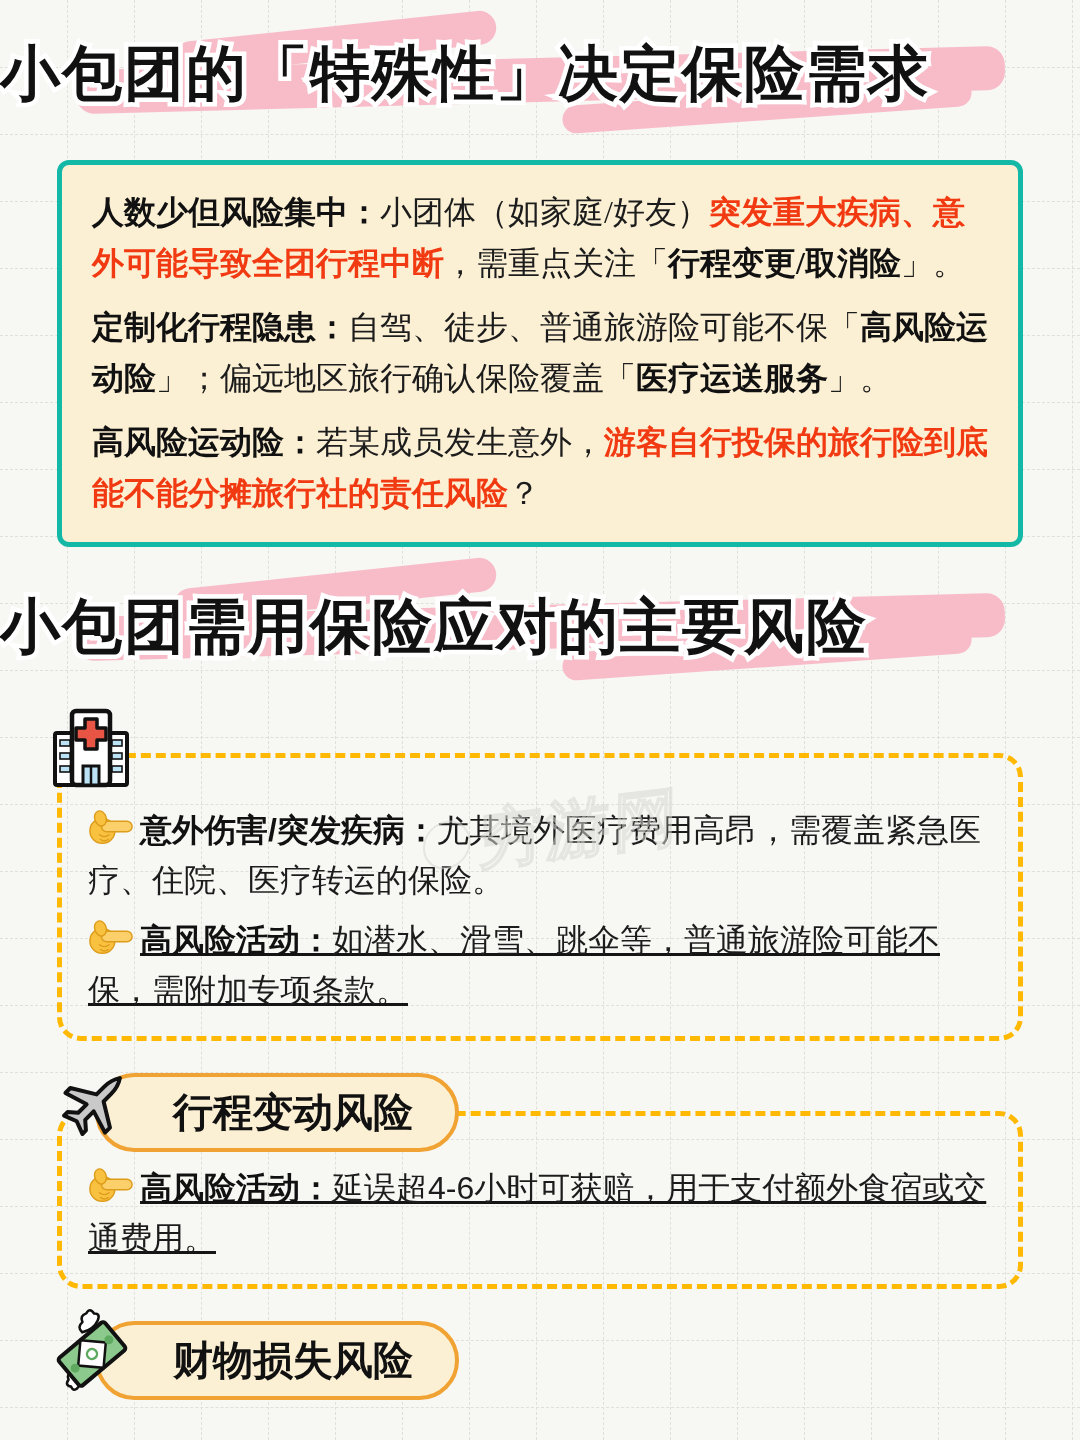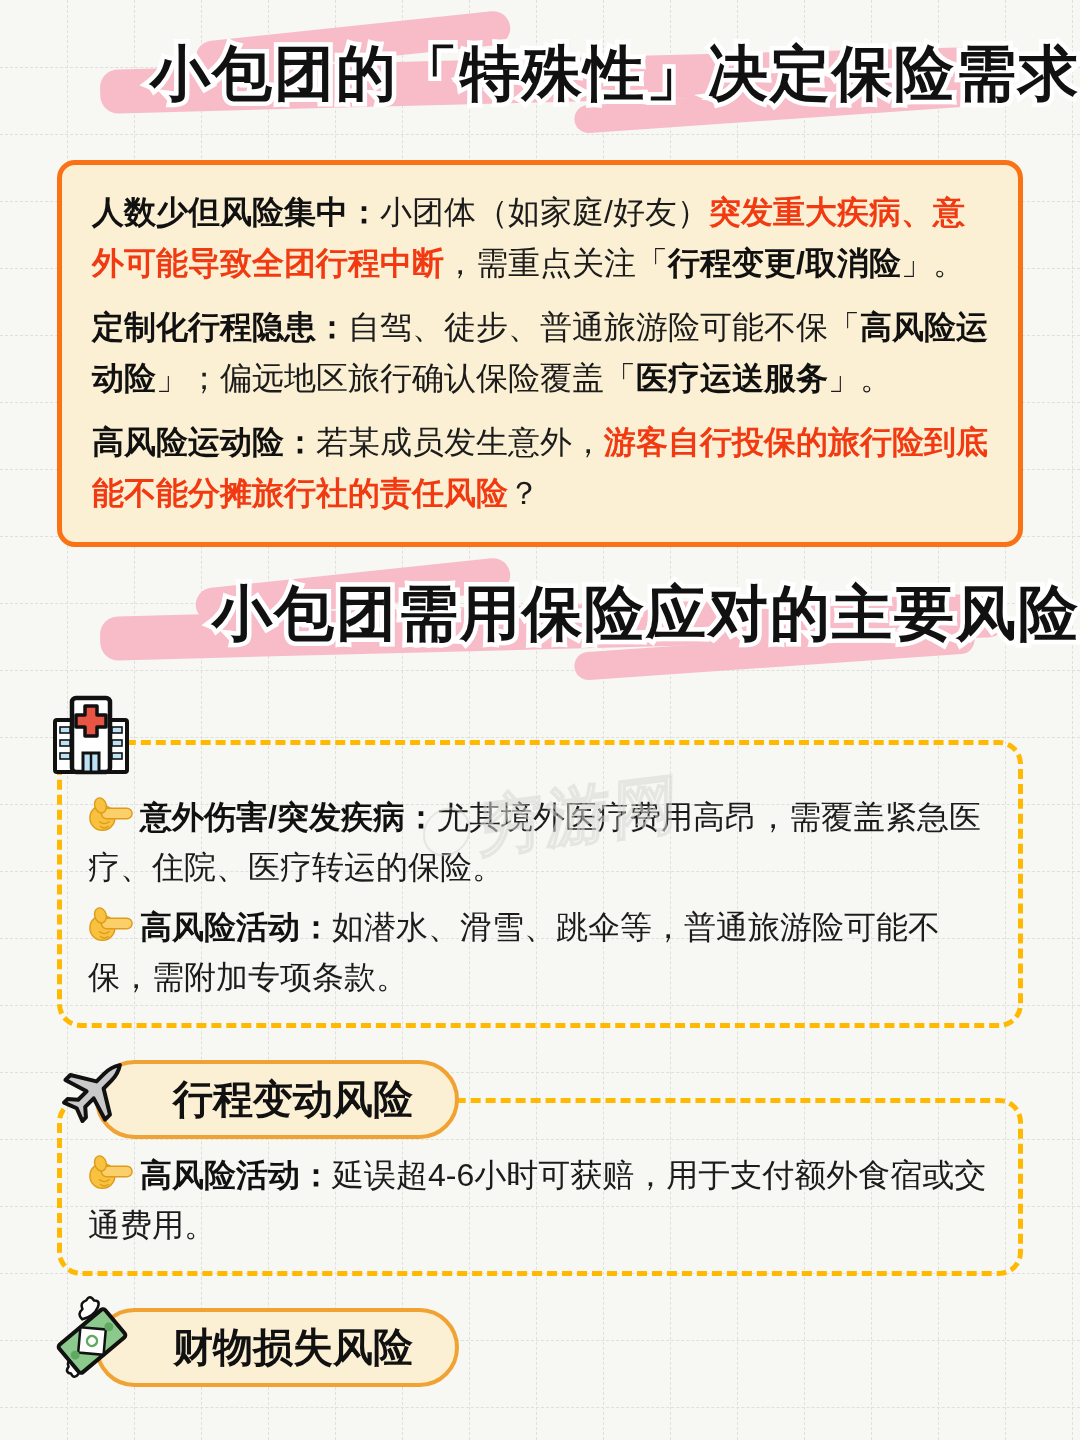--- a/index.html
+++ b/index.html
@@ -10,41 +10,42 @@
     overflow:hidden;
     color:#151515;
   }
   .canvas{position:relative;width:1080px;height:1440px;}
   
   #grid{position:absolute;inset:0;z-index:0;}
   .gl-h{position:absolute;left:0;right:0;border-top:1px dashed #e0e0db;}
   .gl-v{position:absolute;top:0;bottom:0;border-left:1px dashed #e0e0db;}
   .content{position:relative;z-index:1;}
   
-  .title-wrap{position:relative;text-align:right;padding-top:34px;height:104px;margin-left:26px;}
-  .title-wrap.second{padding-top:27px;height:100px;}
+  .title-wrap{position:relative;text-align:left;padding-top:34px;height:104px;}
+  .title-wrap.second{padding-top:40px;height:100px;}
   .big-title{
     position:relative;display:inline-block;margin:0;
     font-size:60px;font-weight:900;letter-spacing:2px;color:#111;
     -webkit-text-stroke:9px #ffffff;paint-order:stroke fill;
     text-shadow:3px 3px 0 #fff,-3px -3px 0 #fff,3px -3px 0 #fff,-3px 3px 0 #fff,4px 0 0 #fff,-4px 0 0 #fff,0 4px 0 #fff,0 -4px 0 #fff;
     z-index:2;white-space:nowrap;
   }
   .hl{position:absolute;background:#f8bcc9;border-radius:18px;z-index:1;}
   .hl-a{left:16%;top:26px;width:30%;height:34px;transform:rotate(-6deg);}
   .hl-b{left:7%;top:58px;width:86%;height:44px;transform:rotate(-1.5deg);}
   .hl-c{left:52%;top:92px;width:38%;height:28px;transform:rotate(-4deg);}
   
   .info-box{
     margin:22px 57px 0 57px;
     background:#fcf0d4;
-    border:5px solid #f97316;
-    border-radius:18px;
+    border:5px solid #14b8a6;
+    border-radius:12px;
     padding:22px 30px 24px 30px;
     box-sizing:border-box;
+    font-family:Liberation Serif, serif;
   }
   .info-box p{margin:0 0 14px 0;font-size:32px;line-height:1.58;}
   .info-box p:last-child{margin-bottom:0;}
   .seg-n{font-weight:400;color:#1c1c1c;}
   .seg-b{font-weight:700;color:#111;}
   .seg-r{font-weight:700;color:#f23a12;}
   
   .risk{position:relative;margin:30px 57px 0 57px;}
   .risk.first{margin-top:26px;}
   .sec-head{position:relative;height:78px;z-index:3;}
@@ -57,21 +58,21 @@
   .sec-icon{position:absolute;left:-6px;top:-6px;z-index:4;line-height:0;}
   .dashed-box{
     position:relative;
     margin-top:-38px;
     border:5px dashed #ffb902;
     border-radius:24px;
     padding:48px 26px 20px 26px;
     z-index:1;
   }
   .item{margin:0 0 10px 0;font-size:32px;line-height:1.56;}
-  .item:last-child{margin-bottom:0;}
+  .item:last-child{margin-bottom:0;text-decoration:underline;}
   .finger{display:inline-block;vertical-align:-6px;margin-right:6px;line-height:0;}
   
   .watermark{
     position:absolute;left:360px;top:30px;z-index:0;
     display:flex;align-items:center;gap:8px;
     transform:rotate(-7deg) skewX(-8deg);
     opacity:.55;pointer-events:none;
   }
   .wm-circle{width:44px;height:44px;border:2px solid #d7d7d2;border-radius:50%;}
   .wm-text{

